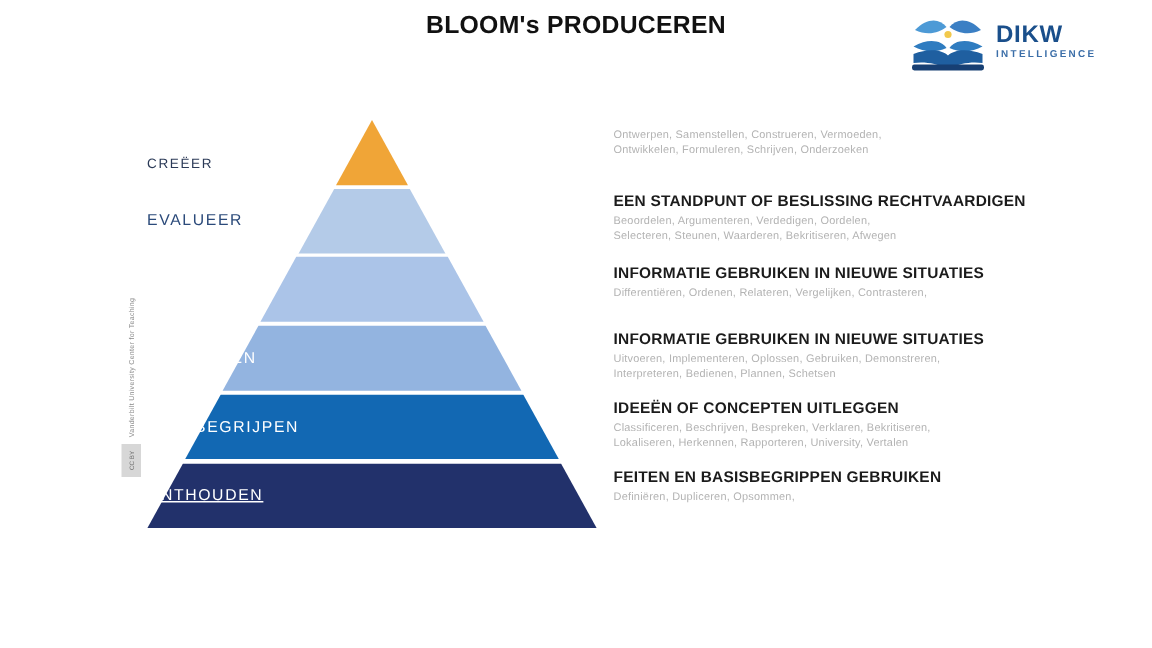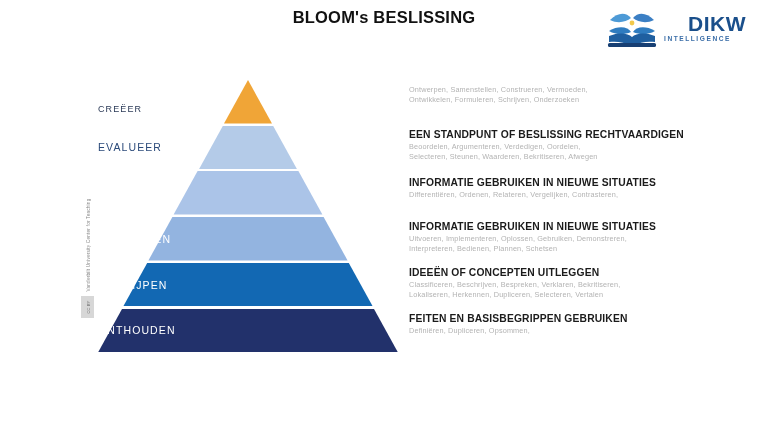--- a/index.html
+++ b/index.html
@@ -44,25 +44,24 @@
     height: 44px;
     flex: 0 0 52px;
   }
   #logo-text {
     display: flex;
     flex-direction: column;
     justify-content: center;
     line-height: 1;
   }
   #logo-word {
-    font-size: 21px;
+    font-size: 16px;
     font-weight: bold;
     color: #1a4f8b;
     letter-spacing: 0.5px;
-    margin-left: 24px;
   }
   #logo-sub {
     font-size: 6.6px;
     font-weight: bold;
     color: #3b6ea8;
     letter-spacing: 1.55px;
     margin-top: 2px;
   }
 
   
@@ -156,21 +155,21 @@
     top: 50%;
     transform: translate(-50%, -50%) rotate(-90deg);
     white-space: nowrap;
     font-size: 4.2px;
     color: #6e6e6e;
   }
 </style>
 </head>
 <body>
 
-<div id="page-title">BLOOM's BESLISSING</div>
+<div id="page-title">BLOOM's PRODUCEREN</div>
 
 <div id="logo">
   <div id="logo-mark">
     <svg viewBox="0 0 52 44" xmlns="http://www.w3.org/2000/svg">
       <path d="M4 14 C12 6, 20 6, 25 12 C20 16, 12 18, 4 14 Z" fill="#4d9ad6"></path>
       <path d="M48 14 C40 6, 32 6, 27 12 C32 16, 40 18, 48 14 Z" fill="#3b7fc4"></path>
       <circle cx="26" cy="17" r="2.4" fill="#f2c94c"></circle>
       <path d="M3 25 C13 19, 22 21, 25 26 C18 29, 10 29, 3 25 Z" fill="#2f7cc0"></path>
       <path d="M49 25 C39 19, 30 21, 27 26 C34 29, 42 29, 49 25 Z" fill="#2f7cc0"></path>
       <path d="M3 30 C13 26, 22 27, 26 31 L26 40 C18 36, 10 35, 3 36 Z" fill="#1f5fa0"></path>
@@ -214,27 +213,27 @@
     <div class="band" style="top: 91.4px; height: 43.5px;">
       <svg viewBox="0 0 300 43.5" preserveAspectRatio="none">
         <polygon points="99.59558823529412,0 200.40441176470588,0 224.39338235294116,43.5 75.60661764705883,43.5" fill="#abc4e8"></polygon>
       </svg>
       <span class="band-label" style="color: rgb(255, 255, 255);">ANALYSEER</span>
     </div>
     <div class="band" style="top: 182.8px; height: 43.5px;">
       <svg viewBox="0 0 300 43.5" preserveAspectRatio="none">
         <polygon points="49.19117647058823,0 250.80882352941177,0 274.7977941176471,43.5 25.202205882352928,43.5" fill="#1268b3"></polygon>
       </svg>
-      <span class="band-label" style="color: rgb(255, 255, 255);">BEGRIJPEN</span>
+      <span class="band-label" style="color: rgb(255, 255, 255); margin-left: 32px;">BEGRIJPEN</span>
     </div>
     <div class="band" style="top: 228.5px; height: 43.5px;">
       <svg viewBox="0 0 300 43.5" preserveAspectRatio="none">
         <polygon points="23.98897058823529,0 276.0110294117647,0 300,43.5 0,43.5" fill="#22316b"></polygon>
       </svg>
-      <span class="band-label" style="color: rgb(255, 255, 255);">ONTHOUDEN</span>
+      <span class="band-label" style="color: rgb(255, 255, 255); text-decoration: underline;">ONTHOUDEN</span>
     </div>
   </div>
 
 <div id="descriptions">
 
 <div class="desc-block" style="top: 0px;">
       <div class="desc-line">Ontwerpen, Samenstellen, Construeren, Vermoeden,</div>
       <div class="desc-line">Ontwikkelen, Formuleren, Schrijven, Onderzoeken</div>
     </div>
     <div class="desc-block" style="top: 44px;">
@@ -247,19 +246,19 @@
       <div class="desc-line">Differentiëren, Ordenen, Relateren, Vergelijken, Contrasteren,</div>
     </div>
     <div class="desc-block" style="top: 136px;">
       <div class="desc-heading">INFORMATIE GEBRUIKEN IN NIEUWE SITUATIES</div>
       <div class="desc-line">Uitvoeren, Implementeren, Oplossen, Gebruiken, Demonstreren,</div>
       <div class="desc-line">Interpreteren, Bedienen, Plannen, Schetsen</div>
     </div>
     <div class="desc-block" style="top: 182px;">
       <div class="desc-heading">IDEEËN OF CONCEPTEN UITLEGGEN</div>
       <div class="desc-line">Classificeren, Beschrijven, Bespreken, Verklaren, Bekritiseren,</div>
-      <div class="desc-line">Lokaliseren, Herkennen, Dupliceren, Selecteren, Vertalen</div>
+      <div class="desc-line">Lokaliseren, Herkennen, Rapporteren, University, Vertalen</div>
     </div>
     <div class="desc-block" style="top: 228px;">
       <div class="desc-heading">FEITEN EN BASISBEGRIPPEN GEBRUIKEN</div>
       <div class="desc-line">Definiëren, Dupliceren, Opsommen,</div>
     </div>
   </div>
 
 </body></html>

